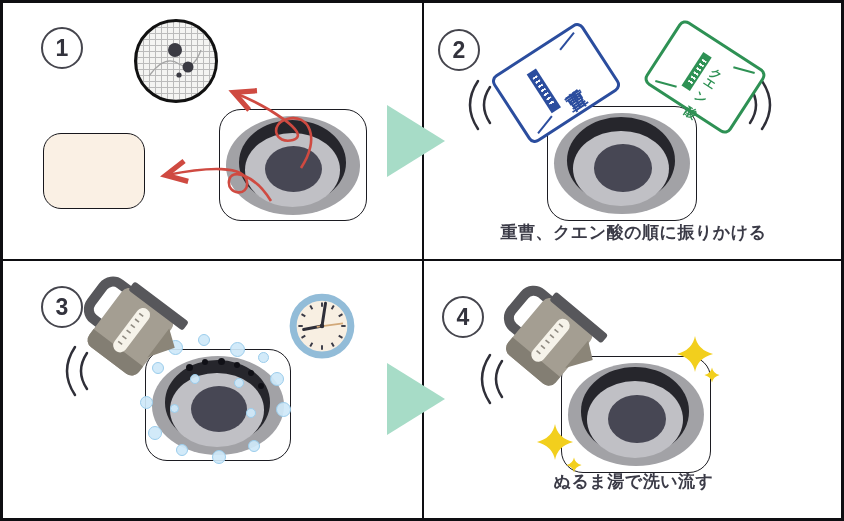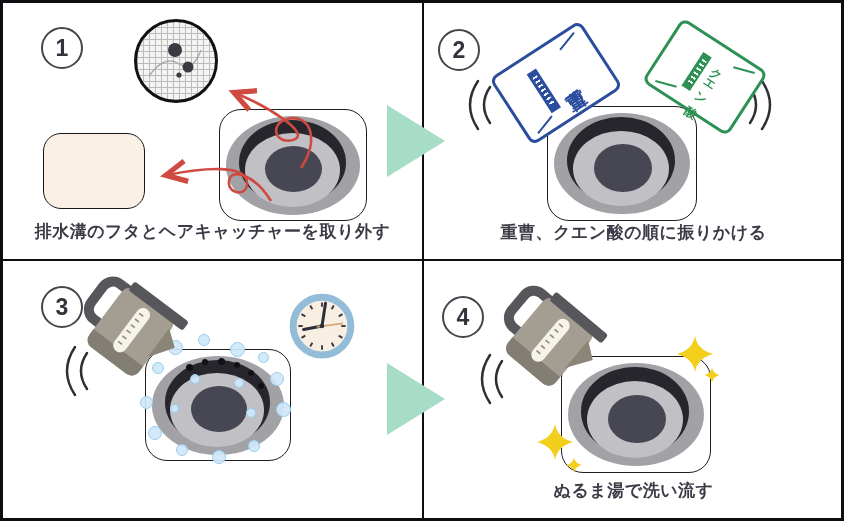--- a/index.html
+++ b/index.html
@@ -93,21 +93,20 @@
     <svg width="419" height="256" style="position:absolute;left:0;top:0;z-index:5;">
       <defs>
         <marker id="ra" markerWidth="12" markerHeight="12" refX="8.5" refY="5" orient="auto">
           <path d="M1,1 L9,5 L1,9" fill="none" stroke="#cf4a41" stroke-width="2"></path>
         </marker>
       </defs>
       <path d="M298 165 C318 135 306 110 284 116 C266 121 272 142 290 137 C310 131 264 103 232 90" fill="none" stroke="#cf4a41" stroke-width="2.6" marker-end="url(#ra)"></path>
       <path d="M268 198 C252 172 228 164 226 178 C224 192 246 194 244 179 C242 162 204 164 164 172" fill="none" stroke="#cf4a41" stroke-width="2.6" marker-end="url(#ra)"></path>
     </svg>
 
-    <div class="caption" style="top:217px;">排水溝のフタとヘアキャッチャーを取り外す</div>
   </div>
 
   <div class="panel p2">
     <div class="num" style="left:14px;top:26px;">2</div>
 
     <div class="drain" style="left:123px;top:103px;width:148px;height:113px;">
       <div class="d-outer"></div>
         <div class="d-dark"></div>
         <div class="d-light"></div>
         <div class="d-center"></div>
@@ -277,15 +276,15 @@
       <svg width="38" height="38" viewBox="0 0 40 40">
           <path d="M20 1 Q22.5 15.5 39 20 Q22.5 24.5 20 39 Q17.5 24.5 1 20 Q17.5 15.5 20 1 Z" fill="#f2cf1d"></path>
         </svg>
     </div>
     <div class="rot" style="left:142px;top:196px;z-index:6;">
       <svg width="16" height="16" viewBox="0 0 40 40">
           <path d="M20 1 Q22.5 15.5 39 20 Q22.5 24.5 20 39 Q17.5 24.5 1 20 Q17.5 15.5 20 1 Z" fill="#f2cf1d"></path>
         </svg>
     </div>
 
-    <div class="caption" style="top:218px;font-family:Liberation Serif, serif;">ぬるま湯で洗い流す</div>
+    <div class="caption" style="top:209px;font-family:Liberation Serif, serif;">ぬるま湯で洗い流す</div>
   </div>
 </div>
 
 </body></html>

